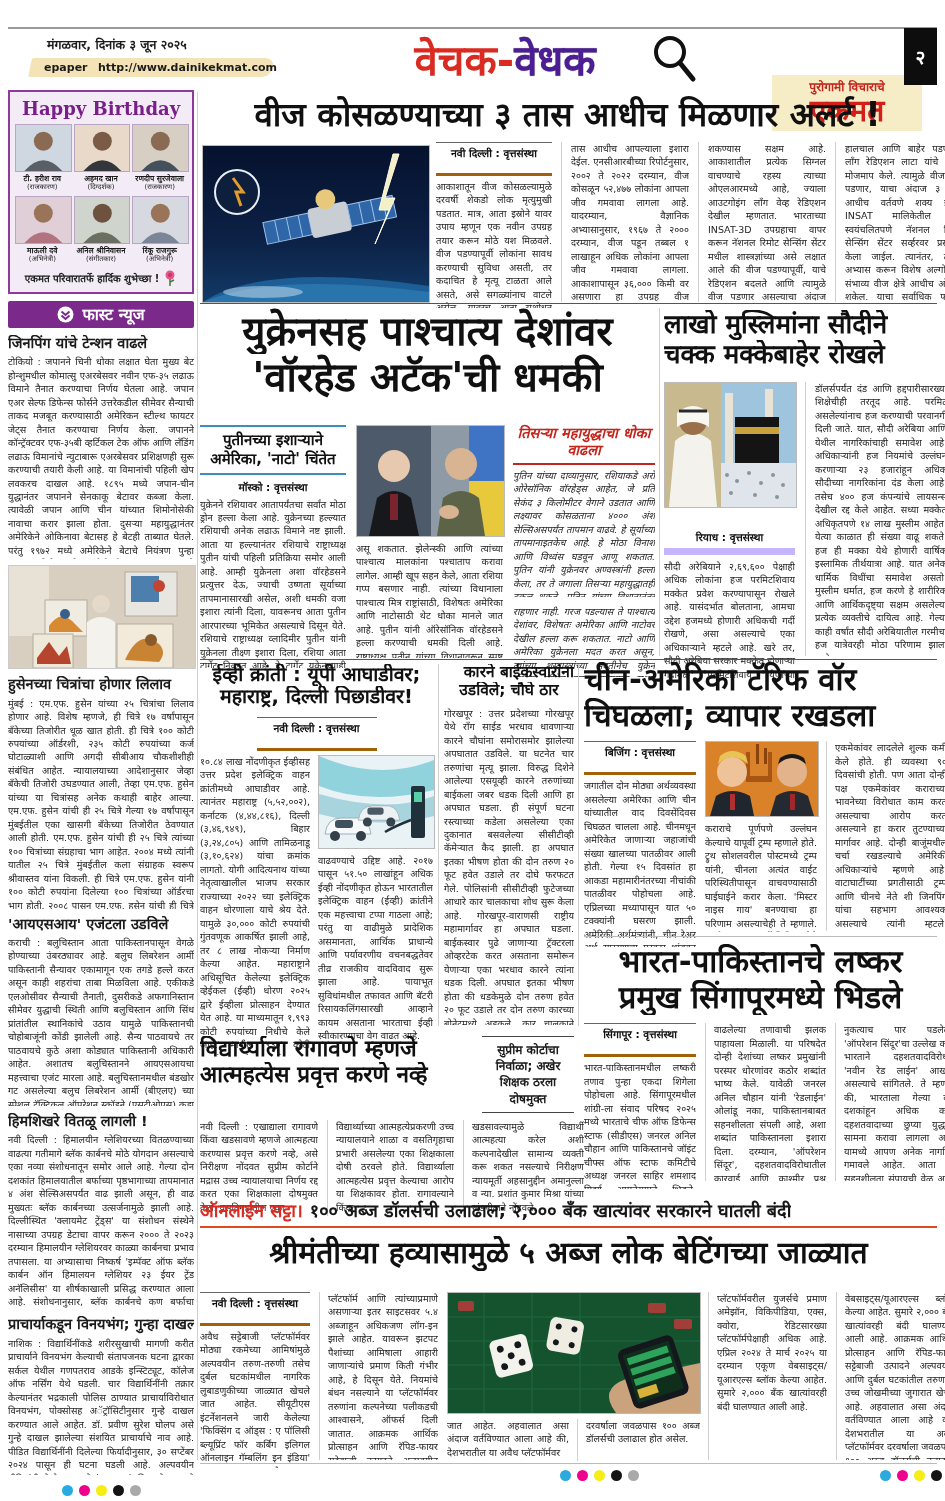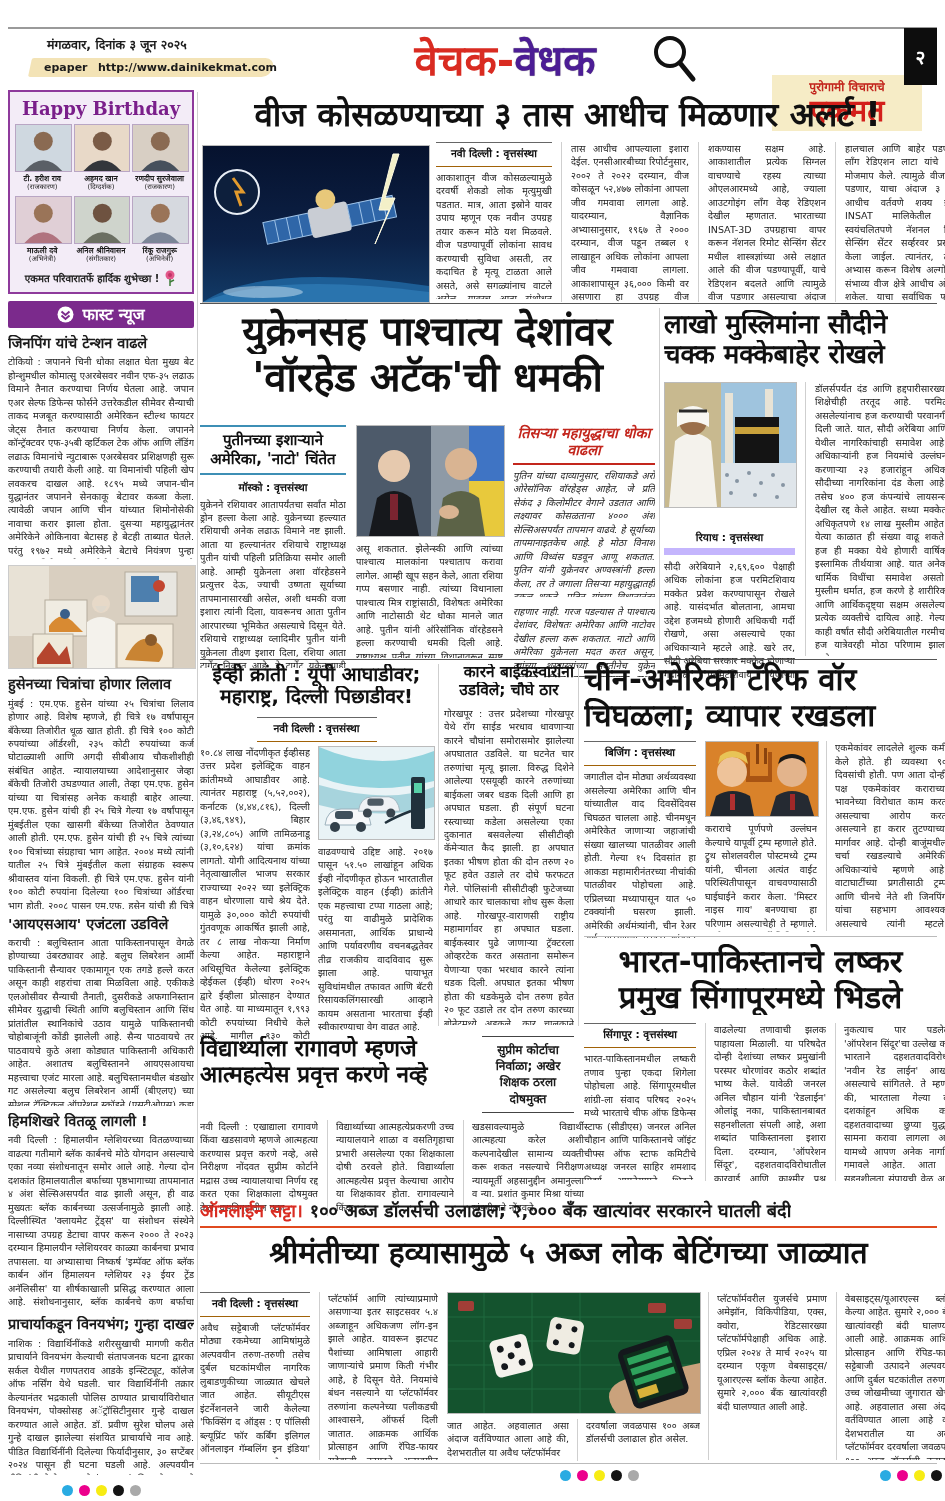--- a/index.html
+++ b/index.html
@@ -3,21 +3,21 @@
 <meta charset="utf-8">
 <style>
   html,body{margin:0;padding:0;background:#ffffff;}
   .page{position:relative;width:945px;height:1501px;background:#fff;overflow:hidden;
         font-family:"DejaVu Sans","Liberation Sans",sans-serif;color:#1b1b1b;}
   .abs{position:absolute;}
   .nowrap{white-space:nowrap;overflow:hidden;}
   .headline{font-weight:bold;color:#101010;line-height:1.15;}
   .body-txt{font-size:9.5px;line-height:1.42;text-align:justify;overflow:hidden;color:#262626;}
   .byline{font-weight:bold;font-size:10.5px;text-align:center;color:#111;}
-  .byline-rule{border-bottom:1px solid #a16207;padding-bottom:6px;margin-bottom:4px;}
+  .byline-rule{border-bottom:3px solid #a16207;padding-bottom:13px;margin-bottom:4px;}
   .vrule{border-left:1px solid #cfcfcf;}
   .hline{border-top:1.5px solid #555;}
   .hline-light{border-top:1px solid #bbb;}
   
   .epaper-strip{background:#f3e3b6;border-radius:3px 14px 14px 3px;transform:skewX(-12deg);
                 display:flex;align-items:center;gap:5px;padding:3px 14px;}
   .epaper-strip>*{transform:skewX(12deg);}
   .masthead-red{color:#d92b21;}
   .masthead-gray{color:#4c1d95;text-shadow:0 0 1px #777;}
   .brand-box{background:#f6ecc6;text-align:center;padding:3px 10px 4px;}

